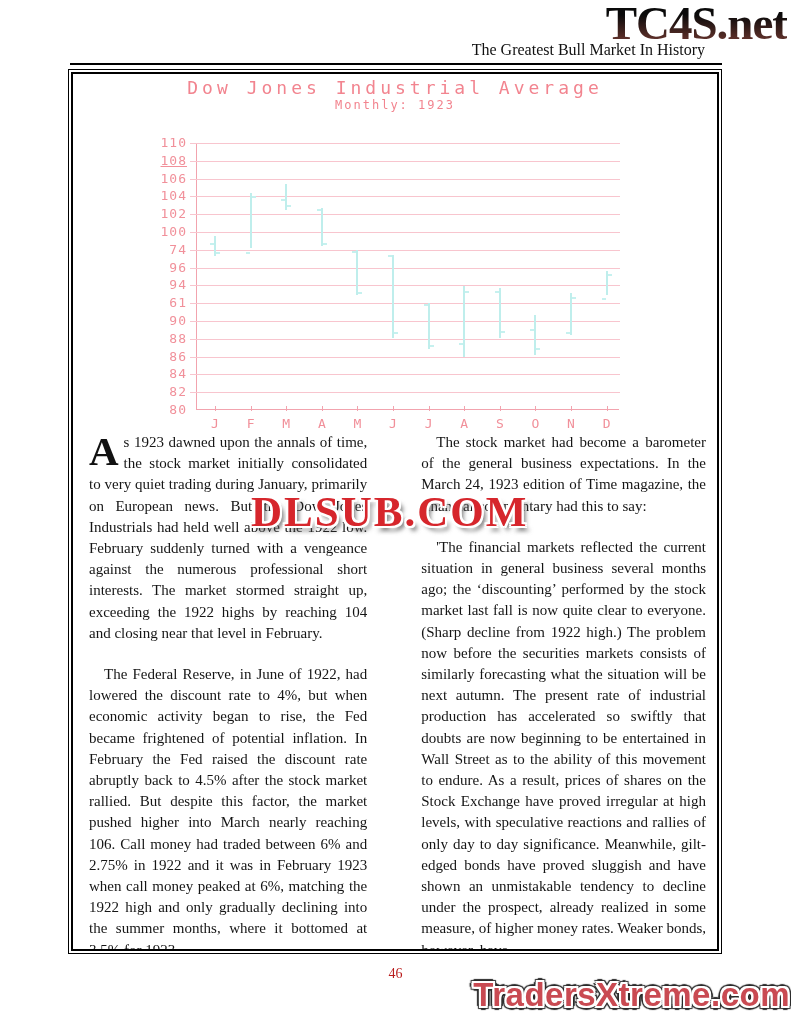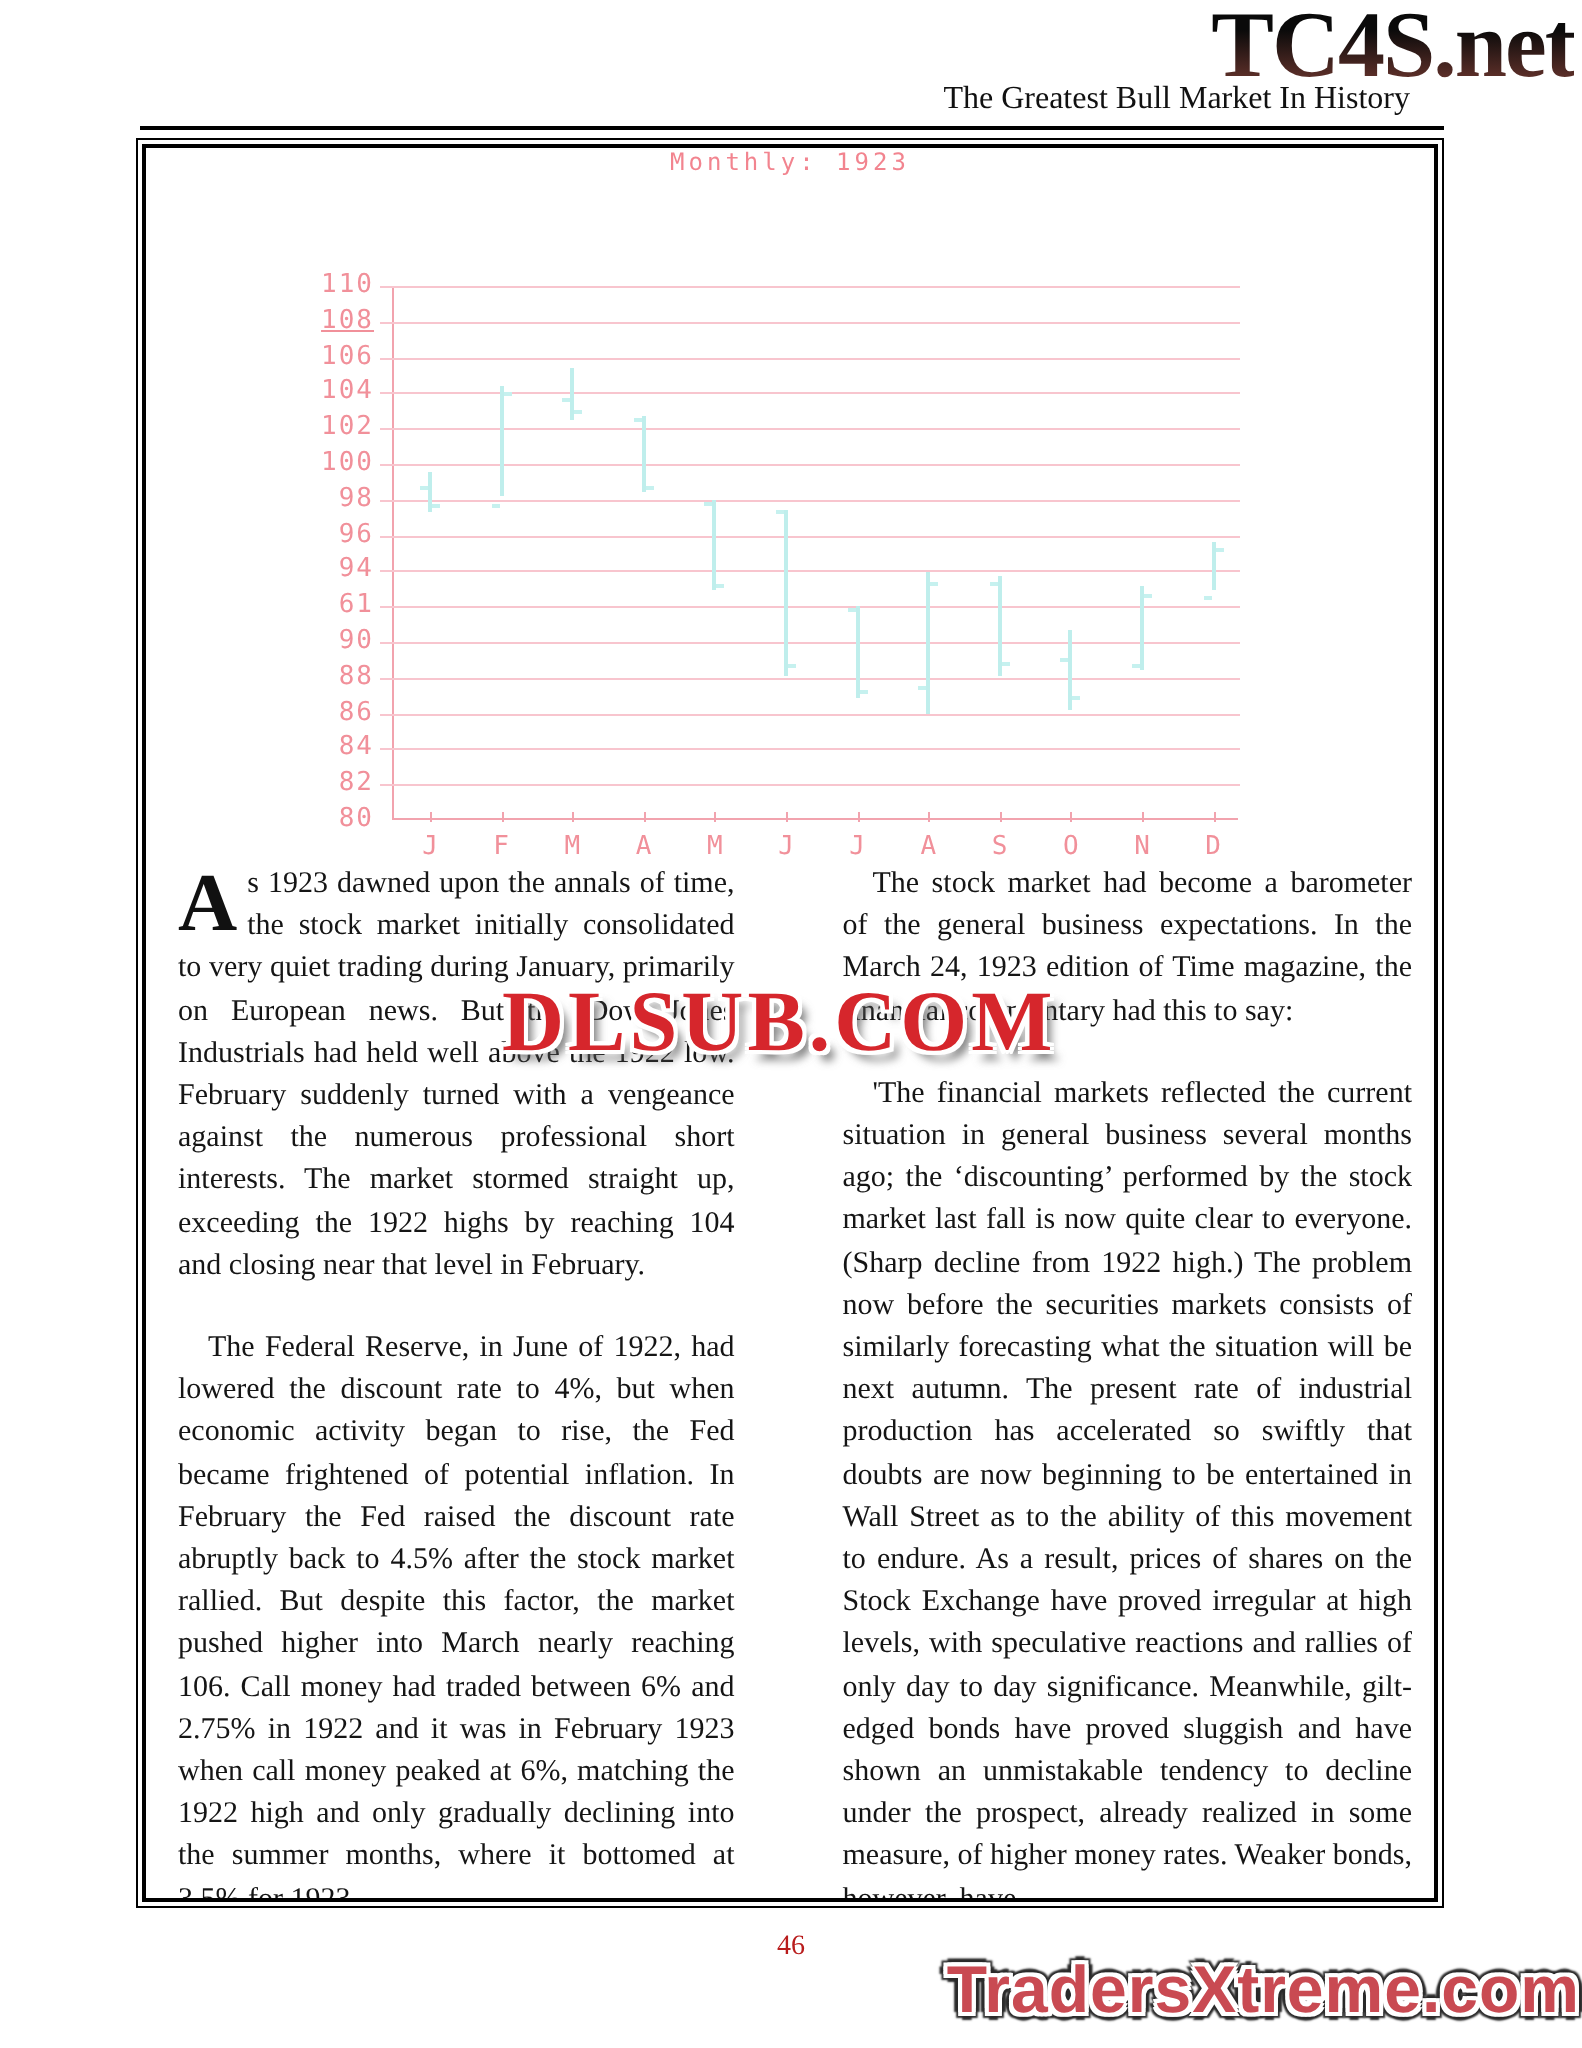--- a/index.html
+++ b/index.html
@@ -72,36 +72,37 @@
 <body>
 
 <div class="tc4s-logo">TC4S.net</div>
 <div class="header-subtitle">The Greatest Bull Market In History</div>
 <div class="header-rule"></div>
 
 <div class="frame-outer">
   <div class="frame-inner">
 
     <div class="chart">
+      <div class="chart-title">Dow Jones Industrial Average</div>
       <div class="chart-subtitle">Monthly: 1923</div>
       <div class="plot" id="plot">
           <div class="gridline" style="top: 0px;"></div>
           <div class="ylabel" style="top: -8px; text-align: right;">110</div>
           <div class="gridline" style="top: 17.8px;"></div>
           <div class="ylabel" style="top: 9.8px; text-decoration: underline;">108</div>
           <div class="gridline" style="top: 35.6px;"></div>
           <div class="ylabel" style="top: 27.6px;">106</div>
           <div class="gridline" style="top: 53.4px;"></div>
           <div class="ylabel" style="top: 45.4px;">104</div>
           <div class="gridline" style="top: 71.2px;"></div>
           <div class="ylabel" style="top: 63.2px;">102</div>
           <div class="gridline" style="top: 89px;"></div>
           <div class="ylabel" style="top: 81px;">100</div>
           <div class="gridline" style="top: 106.8px;"></div>
-          <div class="ylabel" style="top: 98.8px;">98</div>
+          <div class="ylabel" style="top: 98.8px;">74</div>
           <div class="gridline" style="top: 124.6px;"></div>
           <div class="ylabel" style="top: 116.6px;">96</div>
           <div class="gridline" style="top: 142.4px;"></div>
           <div class="ylabel" style="top: 134.4px;">94</div>
           <div class="gridline" style="top: 160.2px;"></div>
           <div class="ylabel" style="top: 152.2px;">61</div>
           <div class="gridline" style="top: 178px;"></div>
           <div class="ylabel" style="top: 170px;">90</div>
           <div class="gridline" style="top: 195.8px;"></div>
           <div class="ylabel" style="top: 187.8px;">88</div>

